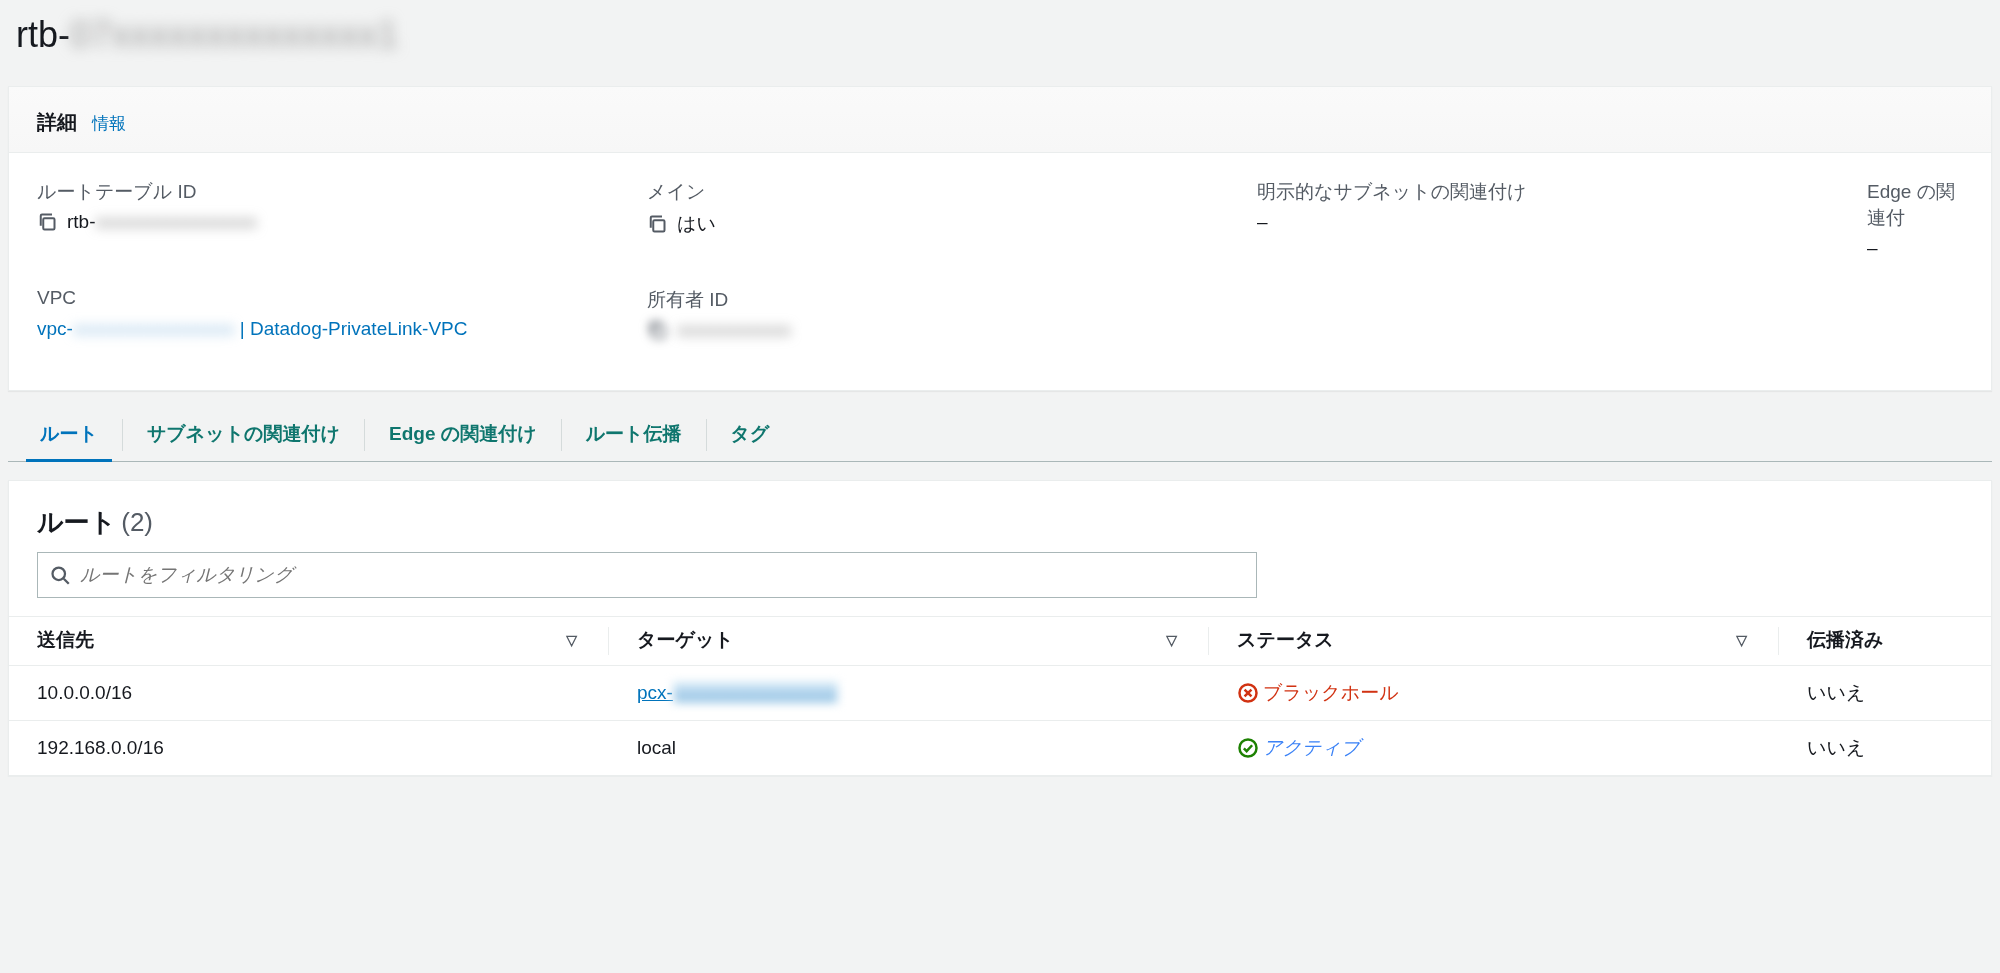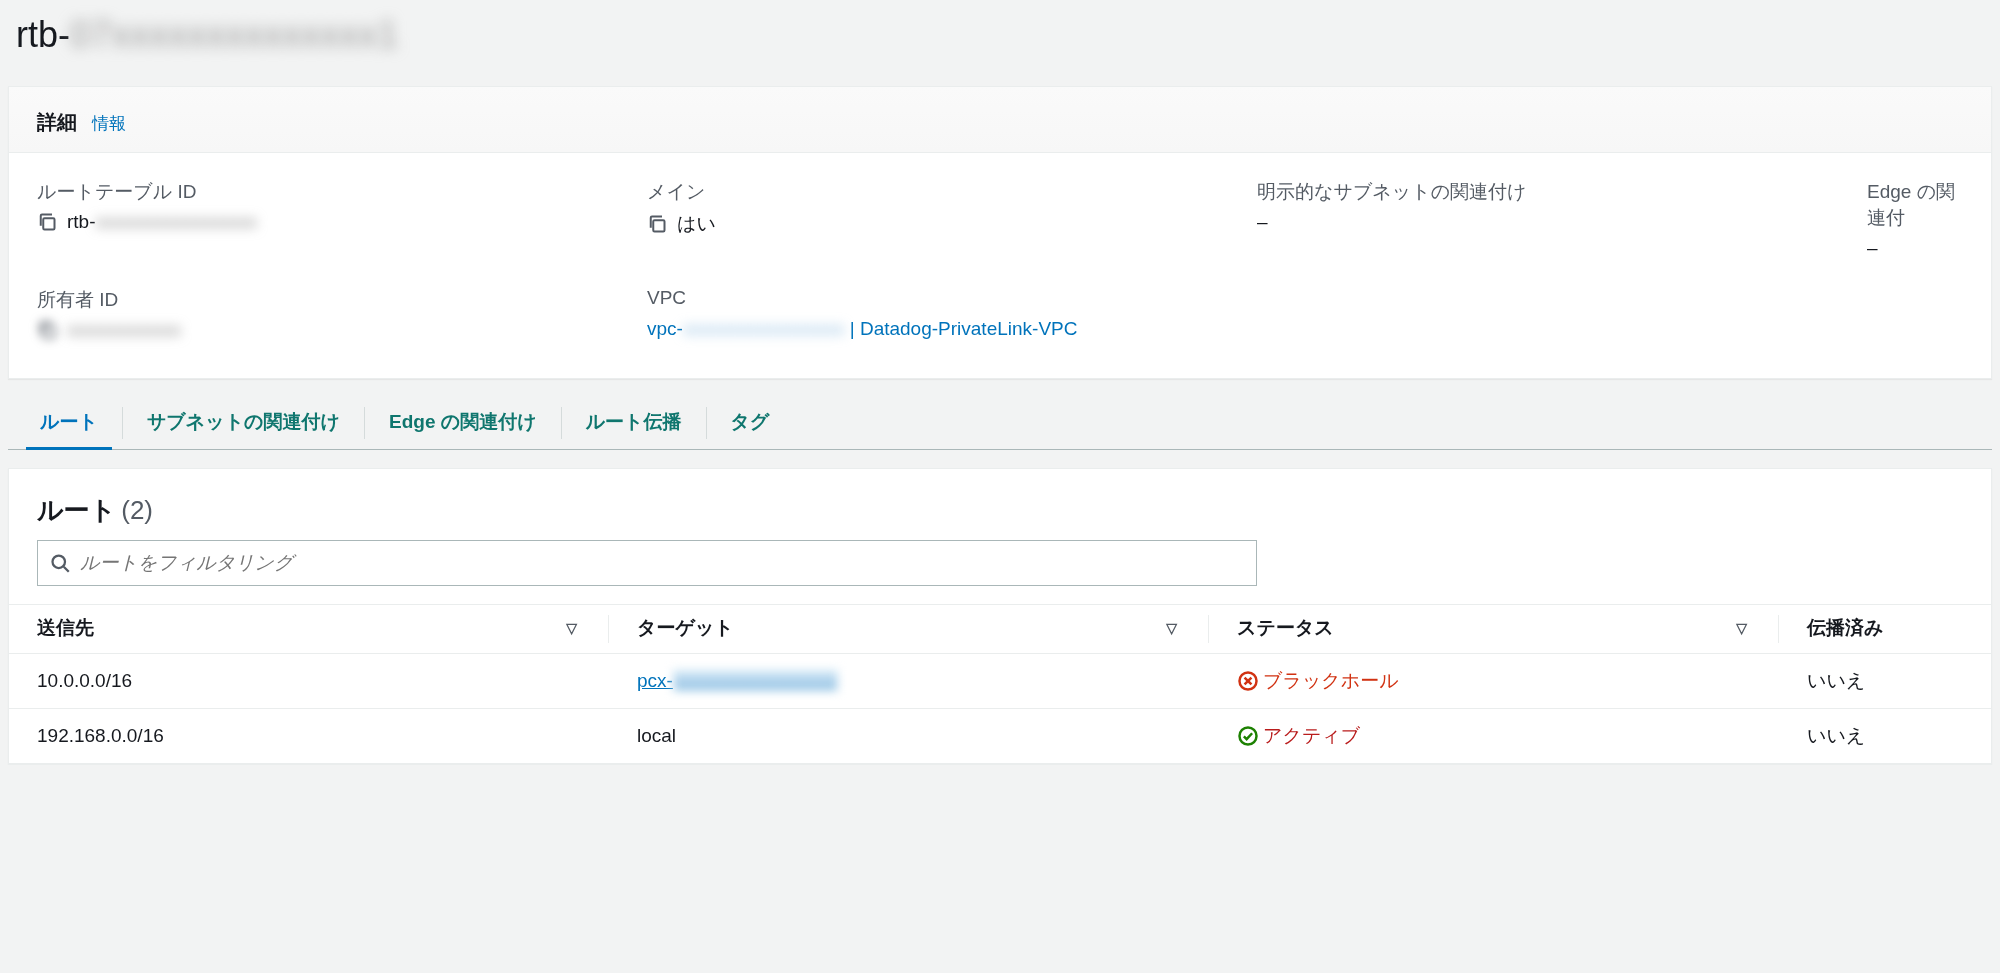--- a/index.html
+++ b/index.html
@@ -45,21 +45,21 @@
     font-size: 17px;
     font-weight: 400;
     color: #0073bb;
     margin-left: 10px;
     cursor: pointer;
   }
 
   .detail-grid {
     display: grid;
     grid-template-columns: 610px 610px 610px 1fr;
-    padding: 26px 28px 34px 28px;
+    padding: 26px 28px 46px 28px;
     column-gap: 0;
     row-gap: 28px;
   }
   .field-label {
     color: #545b64;
     font-size: 19px;
     margin-bottom: 6px;
   }
   .field-value {
     color: #16191f;
@@ -160,21 +160,21 @@
     font-size:14px; color:#545b64; cursor:pointer;
   }
   table.routes td {
     padding: 14px 14px 14px 28px;
     font-size:19px;
     border-bottom:1px solid #eaeded;
     vertical-align: middle;
   }
   .status { display:flex; align-items:center; gap:4px; }
   .status.err { color:#d13212; }
-  .status.ok  { color:#b91c1c; }
+  .status.ok  { color:#3b82f6;font-style:italic; }
   .stat-icon { width:22px; height:22px; display:inline-block; }
   .stat-icon svg { display:block; }
 
   .col-dest   { width: 600px; }
   .col-target { width: 600px; }
   .col-status { width: 570px; }
   .col-prop   { width: auto; }
 
   .target-link { color:#0073bb; text-decoration: underline; cursor:pointer; }
   .tblur { filter: blur(5px); background:#cfe6f5; color:#6ea8d8; padding:0 2px; }
@@ -227,38 +227,38 @@
       <div class="field-label">明示的なサブネットの関連付け</div>
       <div class="field-value dash">–</div>
     </div>
 
     <div>
       <div class="field-label">Edge の関連付</div>
       <div class="field-value dash">–</div>
     </div>
 
     <div>
+      <div class="field-label">VPC</div>
+      <div class="field-value vpc-line">
+        <span class="link">
+          <span>vpc-</span><span class="blurv" style="color:#8bbbe0;">xxxxxxxxxxxxxxxxx</span><span> | </span><span>Datadog-PrivateLink-VPC</span>
+        </span>
+      </div>
+    </div>
+
+    <div>
       <div class="field-label">所有者 ID</div>
       <div class="field-value">
         <span class="copy-icon" style="filter:blur(5px)">
           <svg viewBox="0 0 16 16" width="20" height="20" fill="none" stroke="#545b64" stroke-width="1.6">
             <rect x="5" y="5" width="9" height="9" rx="1"></rect>
             <path d="M3 11V3a1 1 0 0 1 1-1h8"></path>
           </svg>
         </span>
         <span class="blurv">xxxxxxxxxxxx</span>
-      </div>
-    </div>
-
-    <div>
-      <div class="field-label">VPC</div>
-      <div class="field-value vpc-line">
-        <span class="link">
-          <span>vpc-</span><span class="blurv" style="color:#8bbbe0;">xxxxxxxxxxxxxxxxx</span><span> | </span><span>Datadog-PrivateLink-VPC</span>
-        </span>
       </div>
     </div>
 
     <div></div>
       <div></div>
   </div>
 </div>
 
 <div class="tab-bar">
   <div class="tab-list">

